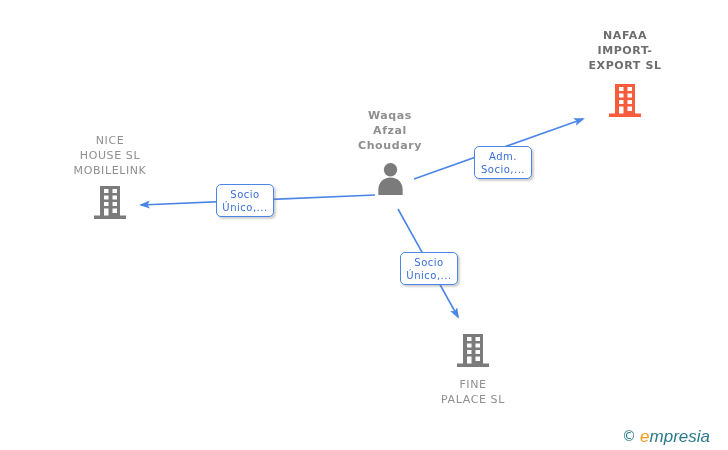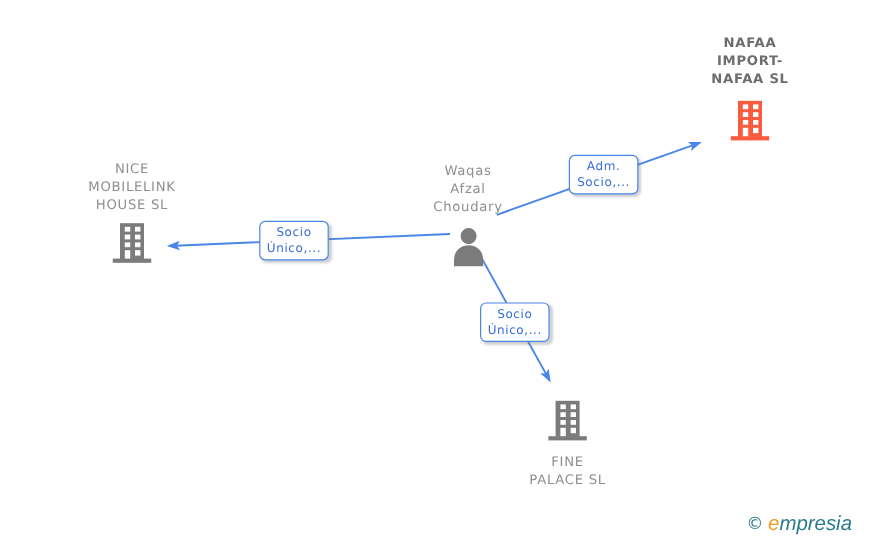--- a/index.html
+++ b/index.html
@@ -17,36 +17,36 @@
   .arrowhead{fill:var(--edge-blue);}
   .node{position:absolute;z-index:2;text-align:center;cursor:pointer;}
   .node .name{font-size:11px;line-height:15px;color:var(--company-gray);letter-spacing:0.6px;}
   .node .name.bold{font-weight:bold;color:var(--company-bold-gray);}
   .node .name span{display:block;}
   .iconwrap{display:block;}
   .node-nafaa{left:555px;top:28px;width:140px;}
   .node-nafaa .iconwrap{margin-top:9px;}
   .node-nice{left:40px;top:133px;width:140px;}
   .node-nice .iconwrap{margin-top:6px;}
-  .node-person{left:320px;top:135px;width:140px;}
+  .node-person{left:320px;top:108px;width:140px;font-weight:bold;}
   .node-person .iconwrap{margin-top:9px;}
   .node-fine{left:403px;top:332px;width:140px;}
   .node-fine .name{margin-top:5px;}
   .bldg-gray{fill:var(--icon-gray);}
   .bldg-orange{fill:var(--highlight-orange);}
   .person-glyph{fill:var(--icon-gray);}
   .rel-label{
     position:absolute;z-index:3;width:58px;height:33px;box-sizing:border-box;
     background:#fff;border:1.5px solid var(--edge-blue);border-radius:5px;
     box-shadow:2px 2px 2px rgba(120,120,120,0.35);
     display:flex;flex-direction:column;justify-content:center;align-items:center;
     color:var(--label-blue);font-size:10px;line-height:13px;letter-spacing:0.5px;cursor:pointer;
   }
   .rel-label span{display:block;white-space:nowrap;}
-  .label-adm{left:474px;top:129px;}
+  .label-adm{left:474px;top:146px;}
   .label-socio-nice{left:216px;top:184px;}
   .label-socio-fine{left:400px;top:252px;}
   .footer-logo{
     position:absolute;right:2px;bottom:3px;z-index:2;white-space:nowrap;
     color:var(--logo-teal);
   }
   .footer-logo .copy{font-size:14px;vertical-align:1px;}
   .footer-logo .brand{
     font-family:Liberation Sans, sans-serif;font-style:italic;
     font-size:17px;margin-left:4px;
@@ -67,21 +67,21 @@
     </defs>
     <path class="edge" d="M414,179 L583,119" marker-end="url(#arrow)"></path>
     <path class="edge" d="M375,195 L141,205" marker-end="url(#arrow)"></path>
     <path class="edge" d="M398,209 L458,317" marker-end="url(#arrow)"></path>
   </svg>
 
   <div class="node node-nafaa">
     <div class="name bold">
       <span>NAFAA</span>
       <span>IMPORT-</span>
-      <span>NAFAA SL</span>
+      <span>EXPORT SL</span>
     </div>
     <span class="iconwrap">
       <svg width="36" height="36" viewBox="0 0 36 36">
         <g class="bldg-orange">
           <rect x="2" y="31.5" width="32" height="3.5"></rect>
           <rect x="8" y="2" width="20" height="30"></rect>
         </g>
         <g fill="#ffffff">
           <rect x="12" y="5" width="4.5" height="4"></rect>
             <rect x="20.5" y="5" width="4.5" height="4"></rect>
@@ -92,22 +92,22 @@
           <rect x="12" y="24.5" width="4.5" height="7"></rect>
             <rect x="20.5" y="24.5" width="4.5" height="4.5"></rect>
         </g>
       </svg>
     </span>
   </div>
 
   <div class="node node-nice">
     <div class="name">
       <span>NICE</span>
+      <span>HOUSE SL</span>
       <span>MOBILELINK</span>
-      <span>HOUSE SL</span>
     </div>
     <span class="iconwrap">
       <svg width="36" height="36" viewBox="0 0 36 36">
         <g class="bldg-gray">
           <rect x="2" y="31.5" width="32" height="3.5"></rect>
           <rect x="8" y="2" width="20" height="30"></rect>
         </g>
         <g fill="#ffffff">
           <rect x="12" y="5" width="4.5" height="4"></rect>
             <rect x="20.5" y="5" width="4.5" height="4"></rect>

